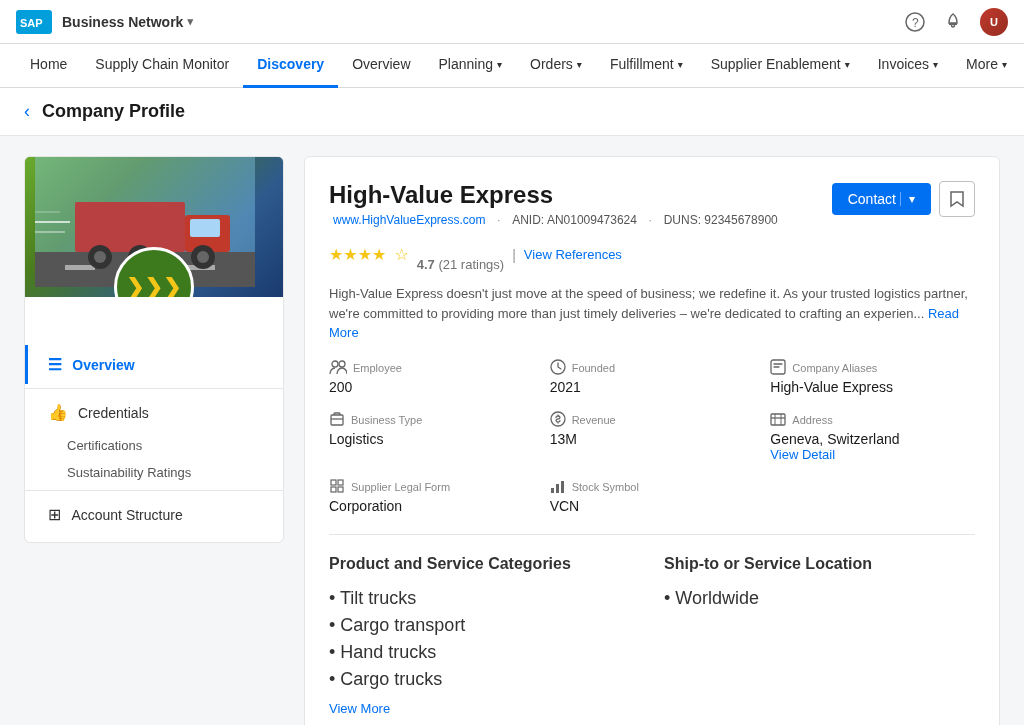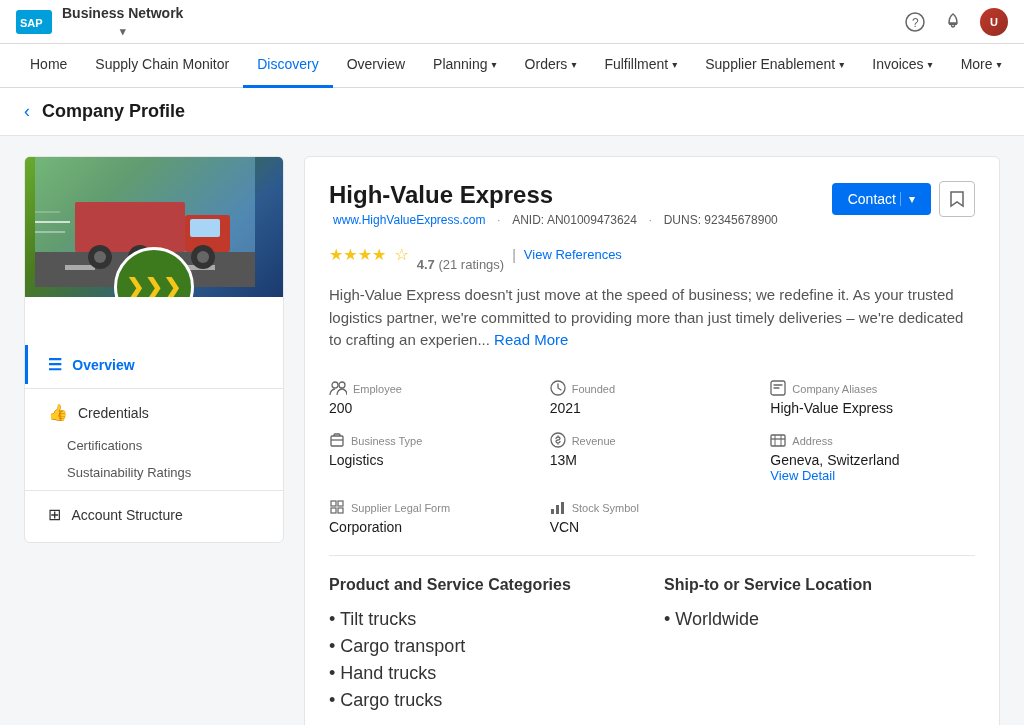--- a/index.html
+++ b/index.html
@@ -6,37 +6,37 @@
     body { font-family: '72', Arial, sans-serif; font-size: 14px; color: #333; background: #f5f6f7; }
 
     
     .top-bar {
       display: flex; align-items: center; background: #fff;
       border-bottom: 1px solid #d9d9d9; padding: 0 16px; height: 44px;
     }
     .sap-logo { display: flex; align-items: center; margin-right: 10px; border-radius: 8px; }
     .sap-logo svg { width: 36px; height: 24px; }
     .business-network-label {
-      font-size: 14px; font-weight: 600; color: #333; display: flex; align-items: center; gap: 4px; flex-direction: column;
+      font-size: 14px; font-weight: 600; color: #333; display: flex; align-items: center; gap: 4px;
     }
     .top-bar-right { margin-left: auto; display: flex; align-items: center; gap: 16px; }
     .top-bar-icon { width: 22px; height: 22px; display: flex; align-items: center; justify-content: center; cursor: pointer; }
     .avatar { width: 28px; height: 28px; border-radius: 50%; background: #c0392b; display: flex; align-items: center; justify-content: center; overflow: hidden; cursor: pointer; }
 
     
     .main-nav {
       display: flex; align-items: center; background: #fff;
       border-bottom: 1px solid #d9d9d9; padding: 0 16px; height: 44px;
     }
     .nav-item {
       padding: 0 14px; height: 44px; display: flex; align-items: center;
       cursor: pointer; font-size: 14px; color: #333; white-space: nowrap;
       border-bottom: 3px solid transparent; gap: 4px; text-align: center;
     }
-    .nav-item.active { color: #0070f2; border-bottom-color: #0070f2; font-weight: 400; }
+    .nav-item.active { color: #0070f2; border-bottom-color: #0070f2; font-weight: 700; }
     .chevron-small { font-size: 10px; }
 
     
     .breadcrumb-bar {
       display: flex; align-items: center; background: #fff;
       border-bottom: 1px solid #e5e5e5; padding: 0 24px; height: 48px;
     }
     .back-arrow { color: #0070f2; cursor: pointer; font-size: 18px; margin-right: 12px; }
     .page-title { font-size: 18px; font-weight: 700; color: #1a1a1a; }
 
@@ -90,21 +90,21 @@
     .profile-header { display: flex; align-items: flex-start; justify-content: space-between; margin-bottom: 10px; }
     .company-name { font-size: 24px; font-weight: 700; color: #1a1a1a; }
     .company-meta { font-size: 12px; color: #0070f2; margin-top: 4px; }
     .company-meta span { color: #666; margin: 0 4px; }
 
     .rating-row { display: flex; align-items: center; gap: 8px; margin: 8px 0 12px; }
     .stars { color: #f5c518; font-size: 16px; }
     .rating-text { font-size: 13px; color: #737373; margin-top: 20px; }
     .view-references { font-size: 13px; color: #0070f2; cursor: pointer; text-decoration: none; }
 
-    .company-desc { font-size: 15px; color: #555; line-height: 1.5; margin-bottom: 28px; }
+    .company-desc { font-size: 13px; color: #555; line-height: 1.5; margin-bottom: 16px; }
     .read-more { color: #0070f2; cursor: pointer; }
 
     .info-grid { display: grid; grid-template-columns: 1fr 1fr 1fr; gap: 16px; margin-bottom: 20px; }
     .info-item { }
     .info-label { font-size: 11px; color: #888; margin-bottom: 2px; display: flex; align-items: center; gap: 6px; }
     .info-value { font-size: 14px; color: #1a1a1a; font-weight: 500; }
     .info-link { font-size: 13px; color: #0070f2; cursor: pointer; }
 
     .header-actions { display: flex; align-items: center; gap: 8px; }
     .contact-btn {

